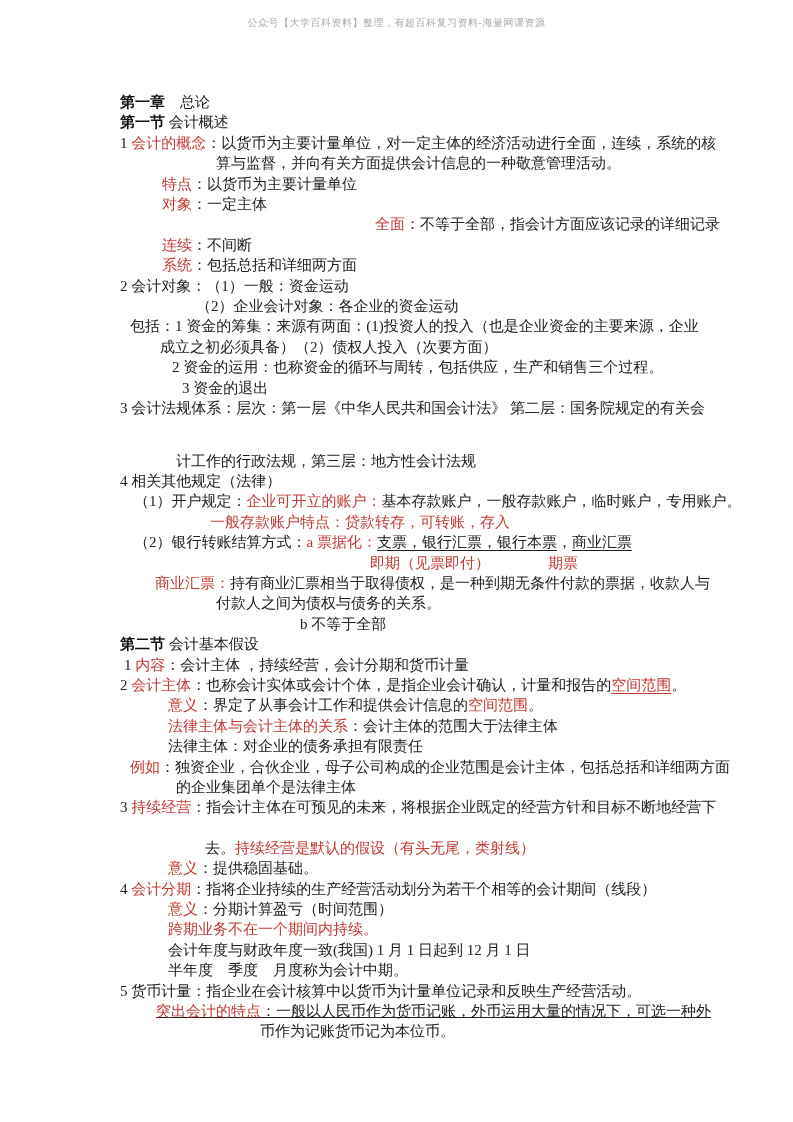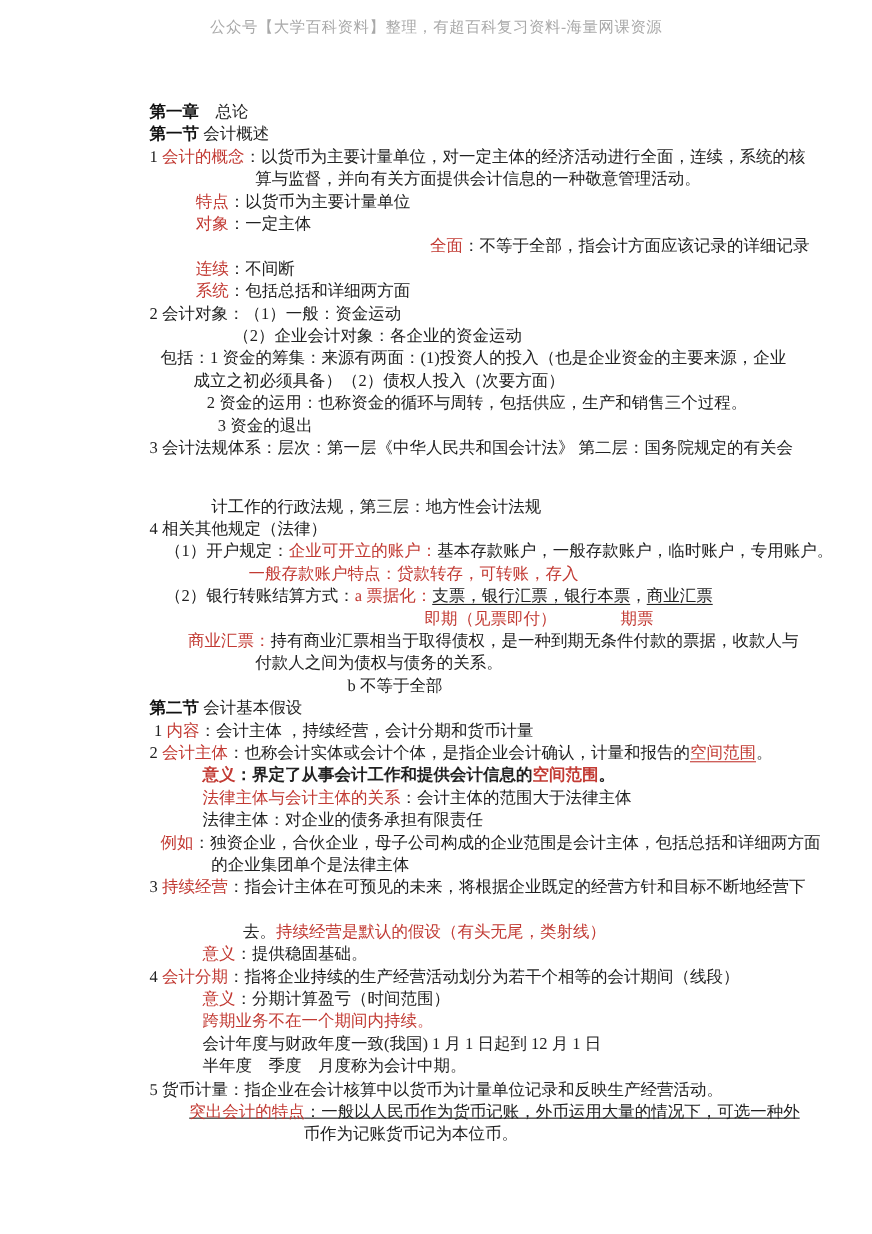--- a/index.html
+++ b/index.html
@@ -8,28 +8,28 @@
     background:#ffffff;
     font-family:"Liberation Serif","DejaVu Serif",serif;
     color:#212121;
     position:relative;
     overflow:hidden;
   }
   .page{position:absolute;inset:0;background:#fff;}
   .watermark{
     position:absolute;top:16px;left:0;right:0;
     text-align:center;
-    font-size:14px;
+    font-size:10px;
     color:#a9a9a9;
     letter-spacing:0.5px;
     white-space:nowrap;
   }
   .content{
     position:absolute;
-    top:92px;left:136px;
+    top:92px;left:120px;
     width:600px;
     font-size:15px;
     line-height:20.4px;
   }
   .line{white-space:nowrap;}
   .seg{display:inline;}
   .red{color:var(--red,#c23a33);}
   .bold{font-weight:bold;color:#111;}
   .u{text-decoration:underline;text-underline-offset:3px;}
   .red-u{color:var(--red,#c23a33);text-decoration:underline;text-underline-offset:3px;}
@@ -62,21 +62,21 @@
       <div class="line" style="padding-left: 14px;"><span class="seg">（1）开户规定：</span><span class="seg red">企业可开立的账户：</span><span class="seg">基本存款账户，一般存款账户，临时账户，专用账户。</span></div>
       <div class="line" style="padding-left: 90px;"><span class="seg red">一般存款账户特点：贷款转存，可转账，存入</span></div>
       <div class="line" style="padding-left: 14px;"><span class="seg">（2）银行转账结算方式：</span><span class="seg red">a </span><span class="seg red">票据化：</span><span class="seg u">支票，银行汇票，银行本票</span><span class="seg">，</span><span class="seg u">商业汇票</span></div>
       <div class="line" style="padding-left: 250px;"><span class="seg red">即期（见票即付）</span><span class="seg red ml" style="margin-left: 58px;">期票</span></div>
       <div class="line" style="padding-left: 35px;"><span class="seg red">商业汇票：</span><span class="seg">持有商业汇票相当于取得债权，是一种到期无条件付款的票据，收款人与</span></div>
       <div class="line" style="padding-left: 96px;"><span class="seg">付款人之间为债权与债务的关系。</span></div>
       <div class="line" style="padding-left: 180px;"><span class="seg">b 不等于全部</span></div>
       <div class="line" style="padding-left: 0px;"><span class="seg bold">第二节</span><span class="seg"> 会计基本假设</span></div>
       <div class="line" style="padding-left: 4px;"><span class="seg">1 </span><span class="seg red">内容</span><span class="seg">：会计主体 ，持续经营，会计分期和货币计量</span></div>
       <div class="line" style="padding-left: 0px;"><span class="seg">2 </span><span class="seg red">会计主体</span><span class="seg">：也称会计实体或会计个体，是指企业会计确认，计量和报告的</span><span class="seg red-u">空间范围</span><span class="seg">。</span></div>
-      <div class="line" style="padding-left: 48px; font-weight: bold;"><span class="seg red">意义</span><span class="seg">：界定了从事会计工作和提供会计信息的</span><span class="seg red">空间范围</span><span class="seg">。</span></div>
+      <div class="line" style="padding-left: 48px;"><span class="seg red">意义</span><span class="seg">：界定了从事会计工作和提供会计信息的</span><span class="seg red">空间范围</span><span class="seg">。</span></div>
       <div class="line" style="padding-left: 48px;"><span class="seg red">法律主体与会计主体的关系</span><span class="seg">：会计主体的范围大于法律主体</span></div>
       <div class="line" style="padding-left: 48px;"><span class="seg">法律主体：对企业的债务承担有限责任</span></div>
       <div class="line" style="padding-left: 10px;"><span class="seg red">例如</span><span class="seg">：独资企业，合伙企业，母子公司构成的企业范围是会计主体，包括总括和详细两方面</span></div>
       <div class="line" style="padding-left: 56px;"><span class="seg">的企业集团单个是法律主体</span></div>
       <div class="line" style="padding-left: 0px;"><span class="seg">3 </span><span class="seg red">持续经营</span><span class="seg">：指会计主体在可预见的未来，将根据企业既定的经营方针和目标不断地经营下</span></div>
       <div class="line" style="padding-left: 85px; margin-top: 20px;"><span class="seg">去。</span><span class="seg red">持续经营是默认的假设（有头无尾，类射线）</span></div>
       <div class="line" style="padding-left: 48px;"><span class="seg red">意义</span><span class="seg">：提供稳固基础。</span></div>
       <div class="line" style="padding-left: 0px;"><span class="seg">4 </span><span class="seg red">会计分期</span><span class="seg">：指将企业持续的生产经营活动划分为若干个相等的会计期间（线段）</span></div>
       <div class="line" style="padding-left: 48px;"><span class="seg red">意义</span><span class="seg">：分期计算盈亏（时间范围）</span></div>
       <div class="line" style="padding-left: 48px;"><span class="seg red">跨期业务不在一个期间内持续。</span></div>

